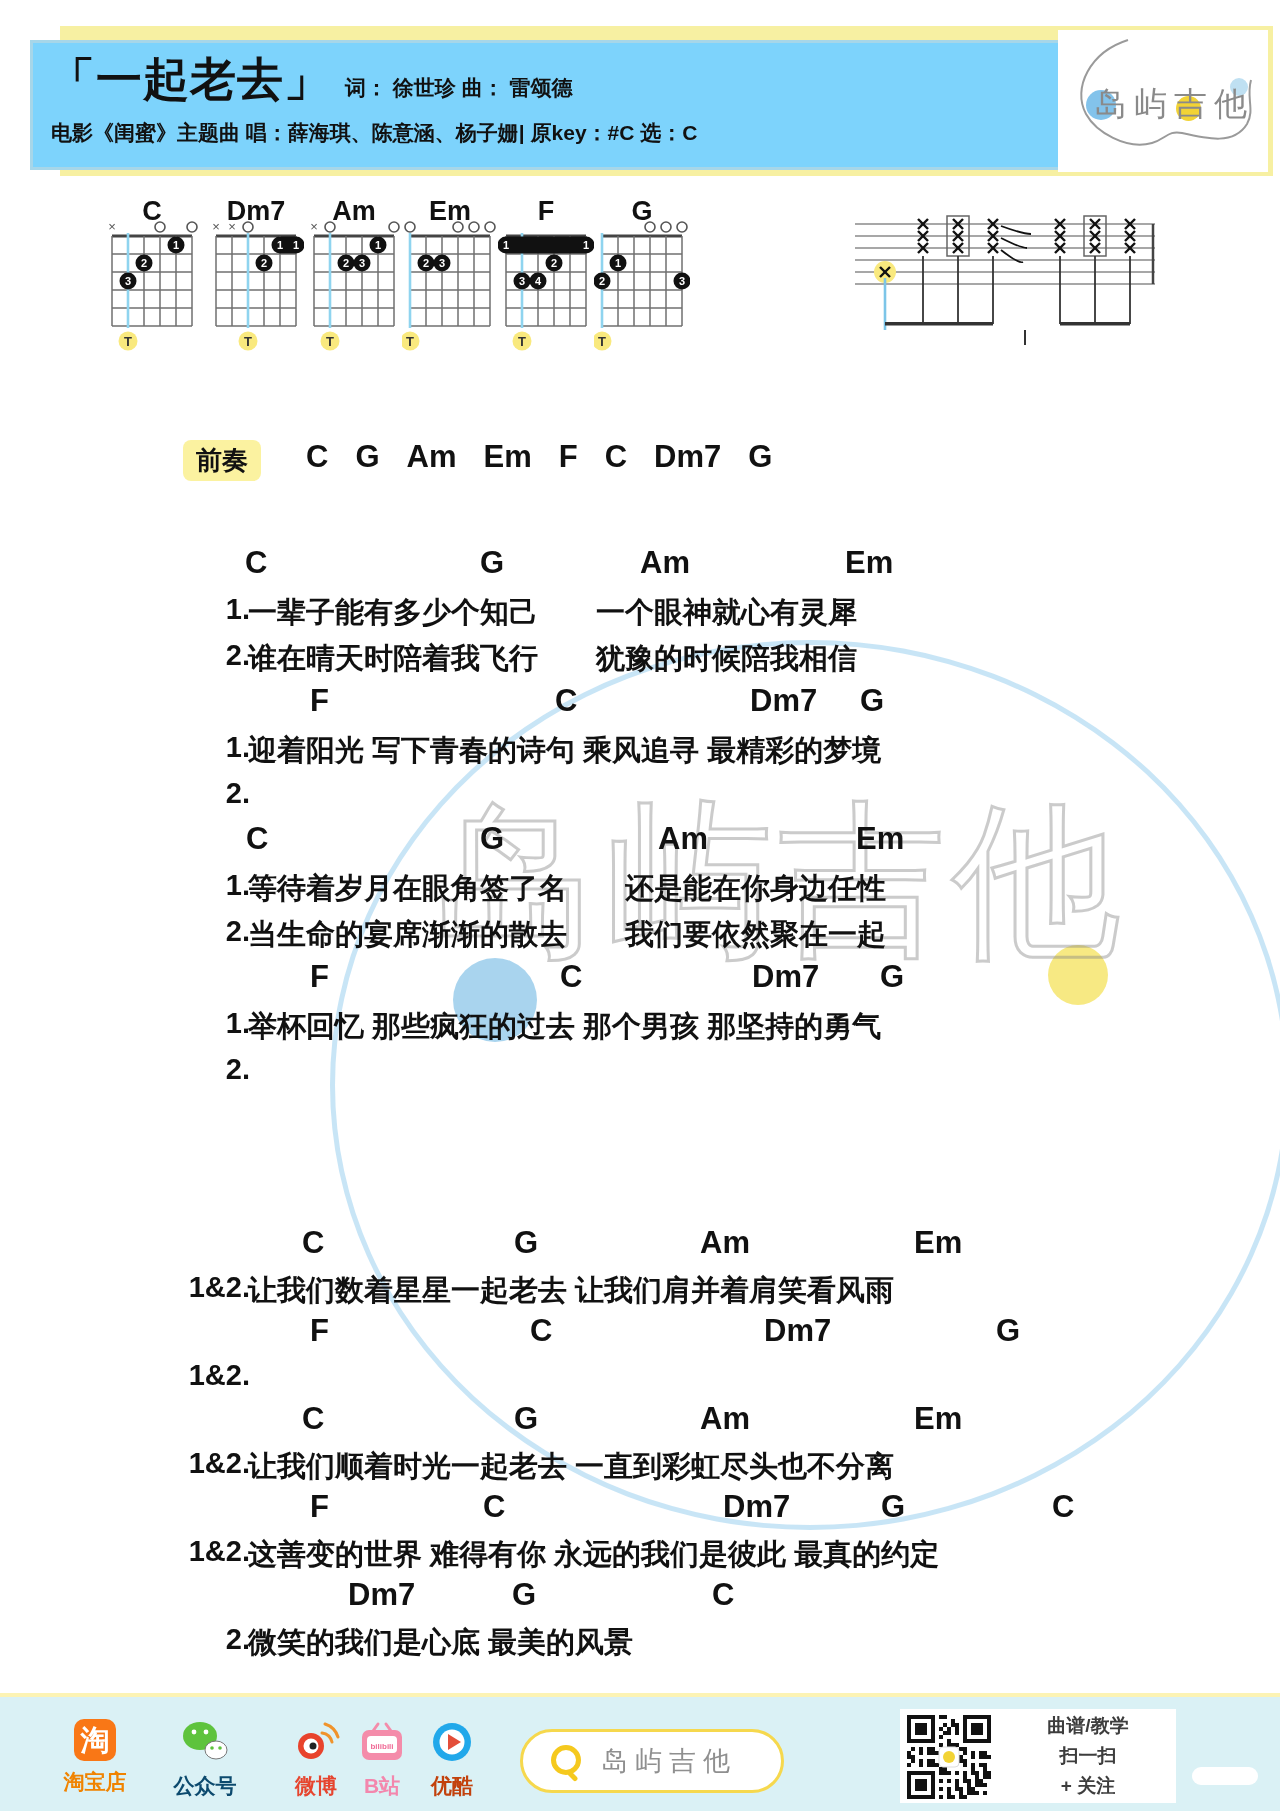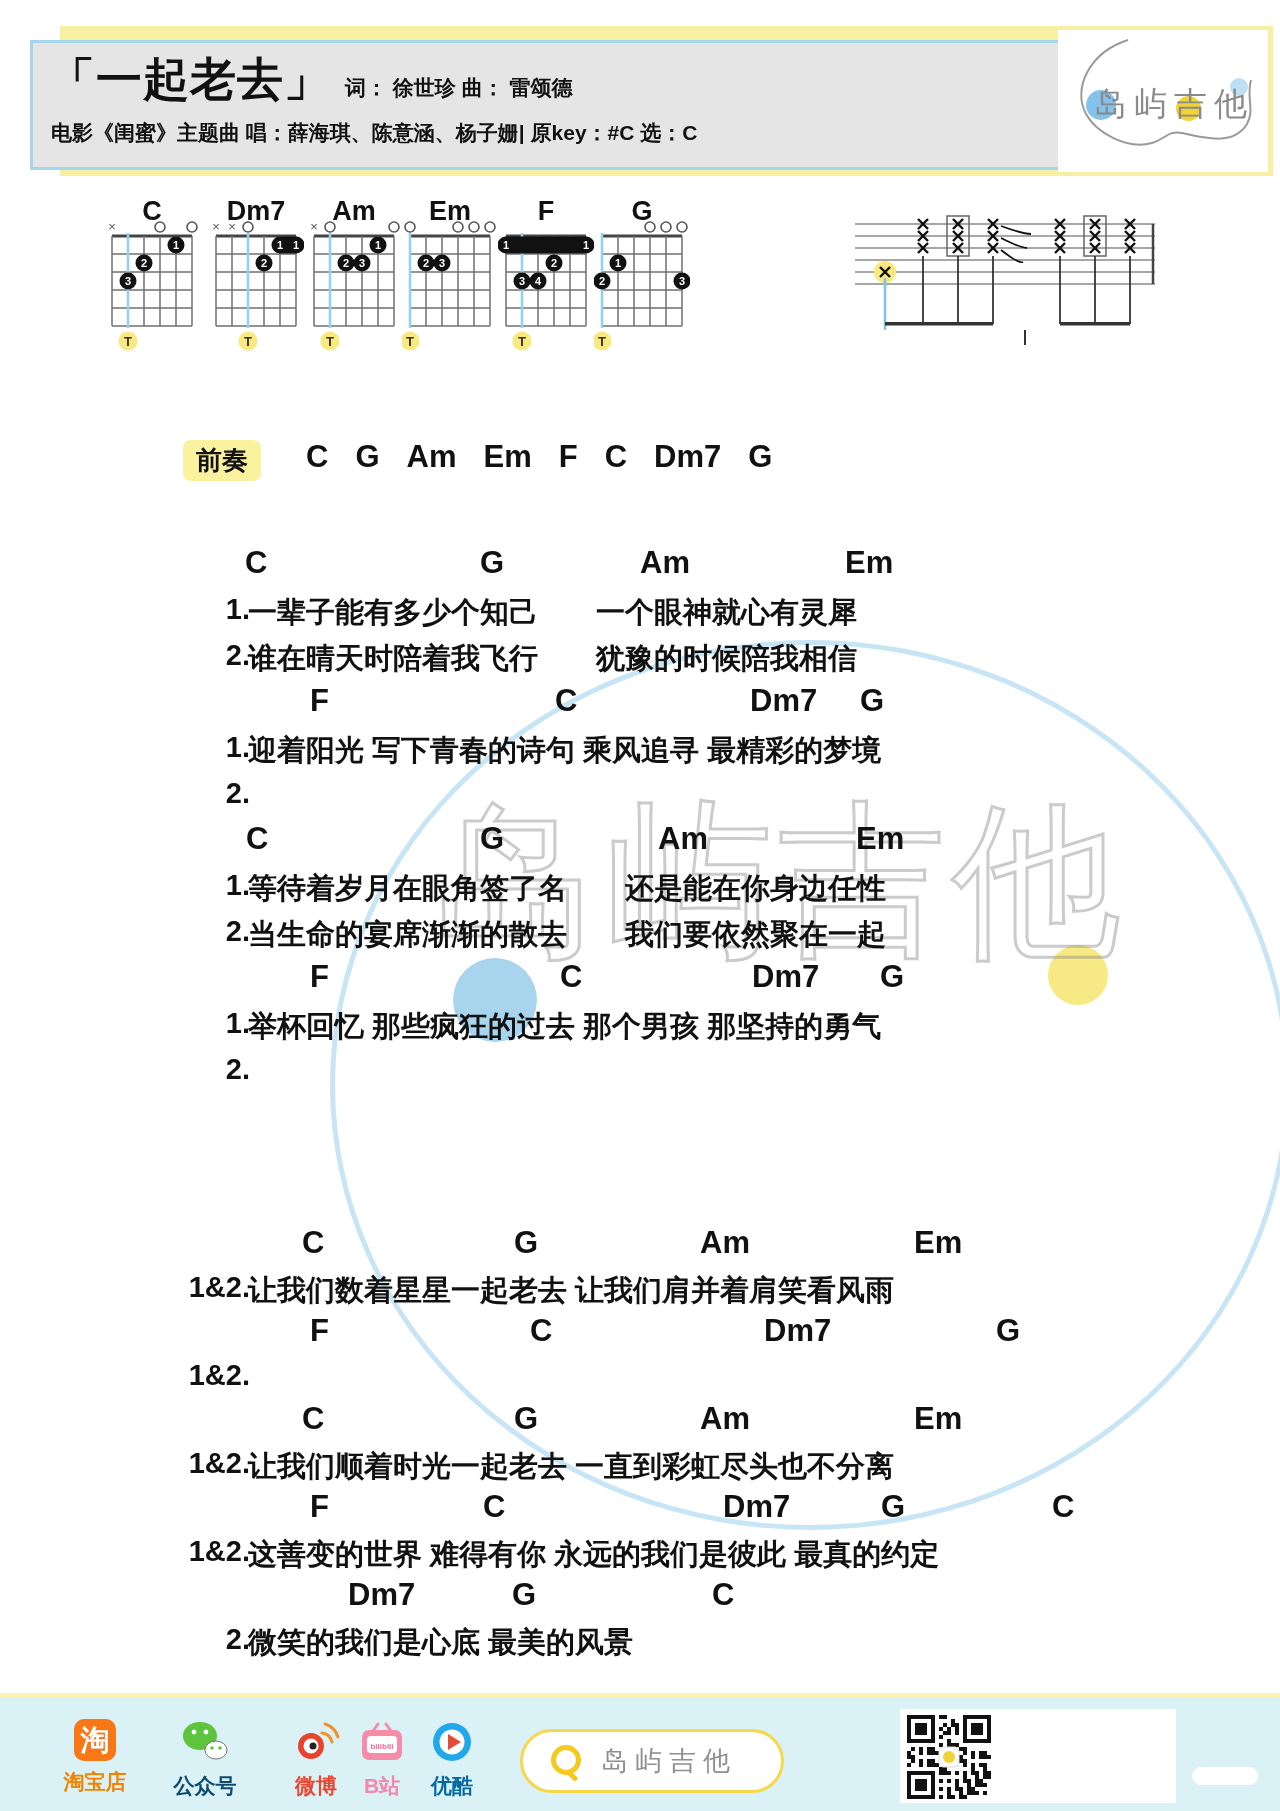--- a/index.html
+++ b/index.html
@@ -1,21 +1,21 @@
 <!DOCTYPE html>
 <html><head>
 <meta charset="utf-8">
 <style>
   html,body{margin:0;padding:0;}
   body{width:1280px;height:1811px;position:relative;background:#ffffff;overflow:hidden;
        font-family:"Liberation Sans","DejaVu Sans",sans-serif;color:#111;}
 
   
   .yellow-accent{position:absolute;left:60px;top:26px;width:1213px;height:150px;background:#f7f0a2;}
-  .header-card{position:absolute;left:30px;top:40px;width:1026px;height:124px;background:#e5e5e5;
+  .header-card{position:absolute;left:30px;top:40px;width:1026px;height:124px;background:#7dd3fc;
                border:3px solid #a6d6e9;}
   .title-row{position:absolute;left:16px;top:6px;white-space:nowrap;}
   .page-title{font-size:46px;font-weight:700;letter-spacing:1px;}
   .credits{font-size:21px;font-weight:700;margin-left:14px;}
   .subtitle{position:absolute;left:18px;top:76px;font-size:21px;font-weight:700;}
   .logo-card{position:absolute;left:1058px;top:30px;width:210px;height:142px;background:#fff;}
   .logo-card svg{position:absolute;left:0;top:0;}
   .logo-dot{position:absolute;border-radius:50%;}
   .logo-text{position:absolute;left:36px;top:52px;font-size:33px;color:#8a8a8a;letter-spacing:7px;font-weight:400;}
 
@@ -472,21 +472,21 @@
             <line x1="15" y1="12" x2="20" y2="5" stroke="#f48caa" stroke-width="3" stroke-linecap="round"></line>
             <line x1="33" y1="12" x2="28" y2="5" stroke="#f48caa" stroke-width="3" stroke-linecap="round"></line>
             <rect x="4" y="11" width="40" height="30" rx="7" fill="#f48caa"></rect>
             <rect x="9" y="17" width="30" height="17" rx="4" fill="#fff"></rect>
             <text x="24" y="30" text-anchor="middle" font-size="8" font-weight="700" fill="#f06a96">bilibili</text>
           </svg><span class="f-label" style="color: rgb(243, 135, 173);">B站</span></div>
         <div class="f-link" style="left: 407px;"><svg width="48" height="46" viewBox="0 0 48 46">
             <circle cx="24" cy="23" r="19" fill="#21a8ea"></circle>
             <circle cx="24" cy="23" r="12.5" fill="#fff"></circle>
             <path d="M20,15 L20,31 L33,23 Z" fill="#e34e3a"></path>
-          </svg><span class="f-label" style="color: #0369a1;">优酷</span></div>
+          </svg><span class="f-label" style="color: #c2410c;">优酷</span></div>
       </div>
     <div class="search-pill">
       <span class="search-ring"></span>
       <span class="search-handle"></span>
       <span class="search-text">岛屿吉他</span>
     </div>
     <div class="qr-panel">
       <svg id="qr" width="88" height="88" viewBox="0 0 88 88">
           <rect x="0" y="0" width="88" height="88" fill="#fff"></rect>
           <rect x="34" y="2" width="4" height="4" fill="#111"></rect>
@@ -595,17 +595,22 @@
           <rect x="10" y="10" width="12" height="12" fill="#111"></rect>
           <rect x="2" y="58" width="28" height="28" fill="#111"></rect>
           <rect x="6" y="62" width="20" height="20" fill="#fff"></rect>
           <rect x="10" y="66" width="12" height="12" fill="#111"></rect>
           <rect x="58" y="2" width="28" height="28" fill="#111"></rect>
           <rect x="62" y="6" width="20" height="20" fill="#fff"></rect>
           <rect x="66" y="10" width="12" height="12" fill="#111"></rect>
           <rect x="34" y="34" width="20" height="20" rx="4" fill="#fff" stroke="#ddd"></rect>
           <circle cx="44" cy="44" r="6" fill="#f2d335"></circle>
         </svg>
+      <div class="qr-caption">
+        <div>曲谱/教学</div>
+        <div>扫一扫</div>
+        <div>+ 关注</div>
+      </div>
     </div>
     <div class="decor-blob"></div>
   </div>
 
 </div>
 
 </body></html>

